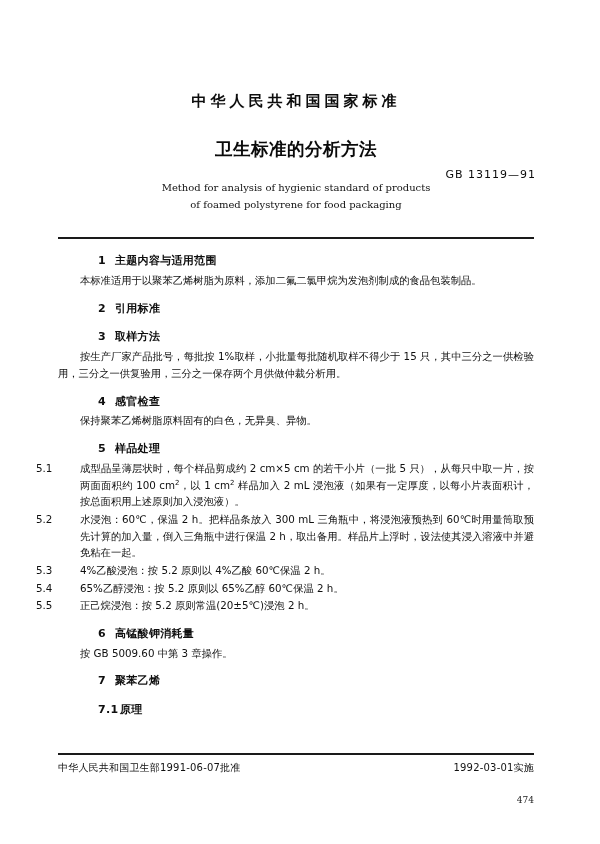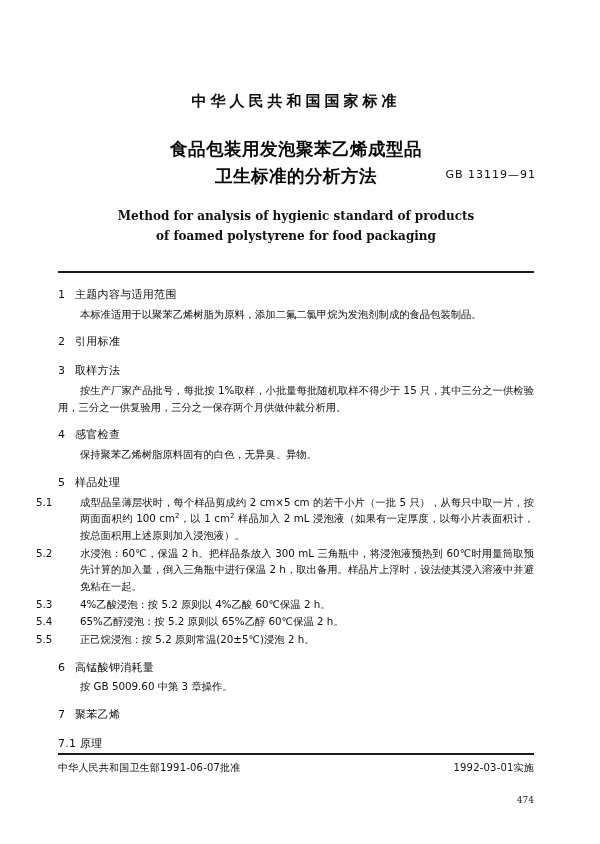--- a/index.html
+++ b/index.html
@@ -53,22 +53,22 @@
     top: 32px;
     font-size: 11px;
     font-weight: normal;
     letter-spacing: 1px;
     color: #0a0a0a;
     white-space: nowrap;
   }
   .en-title {
     margin-top: 17px;
     font-family: "DejaVu Serif", "Liberation Serif", serif;
-    font-size: 12px;
-    font-weight: bold;
+    font-size: 10px;
+    font-weight: normal;
     line-height: 1.65;
     color: #111;
     text-align: center;
   }
 
   
   .rule {
     height: 2px;
     background: #1a1a1a;
     margin: 0;
@@ -76,25 +76,26 @@
   .rule-top { margin-top: 24px; }
 
   
   .content {
     margin-top: 13px;
     font-size: 10.3px;
     line-height: 1.62;
     color: #0f0f0f;
   }
   .sec-head {
-    font-weight: normal;
+    font-weight: bold;
     font-size: 11px;
     margin-top: 11px;
     margin-bottom: 2px;
     letter-spacing: 0.3px;
+    margin-left: 40px;
   }
   .sec-head:first-child { margin-top: 0; }
   .sec-num {
     display: inline-block;
     width: 17px;
   }
   .para {
     text-indent: 22px;
     margin: 1px 0;
     text-align: justify;
@@ -143,21 +144,20 @@
 </style>
 </head>
 <body>
 
 <div class="page">
 
   <div class="masthead">
     <div class="nat-standard">中华人民共和国国家标准</div>
 
     <div class="title-block">
-      <div class="doc-title-line">食品包装用发泡聚苯乙烯成型品</div>
       <div class="doc-title-line">卫生标准的分析方法</div>
       <div class="std-no">GB 13119—91</div>
     </div>
 
     <div class="en-title">
       <div>Method for analysis of hygienic standard of products</div>
       <div>of foamed polystyrene for food packaging</div>
     </div>
   </div>
 

